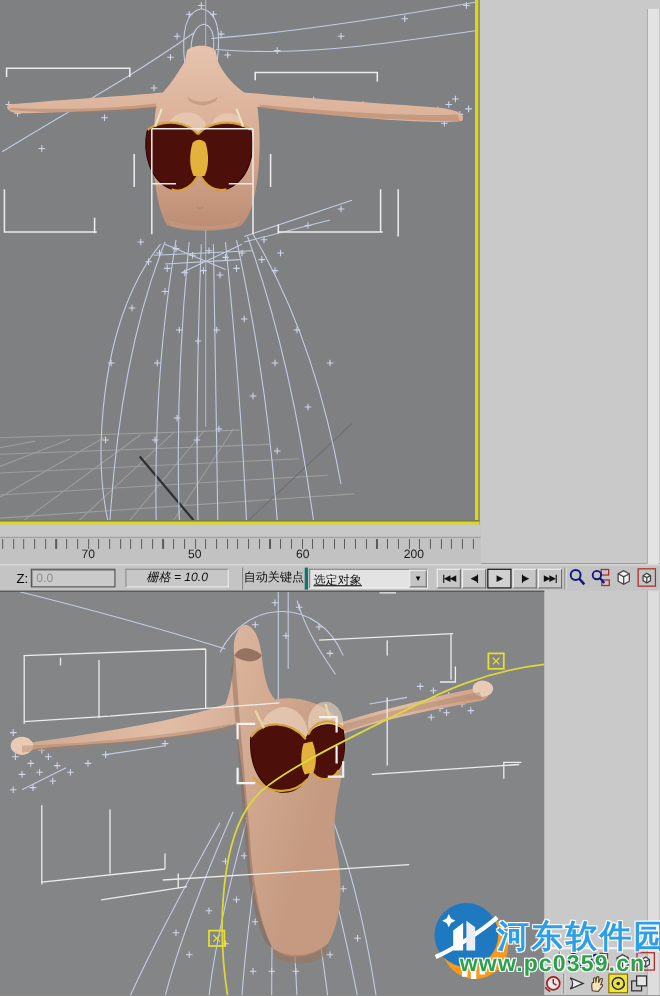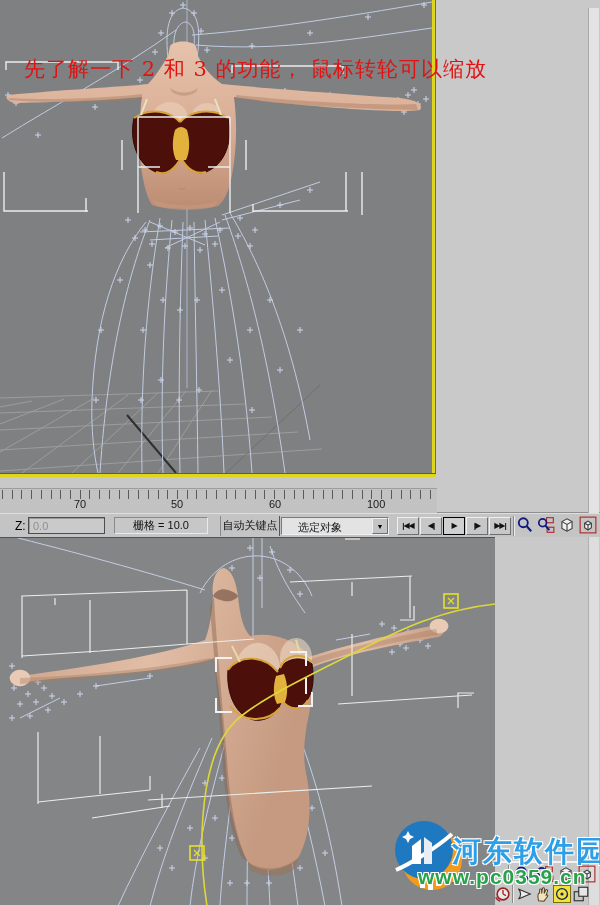--- a/index.html
+++ b/index.html
@@ -29,27 +29,27 @@
       font-size:11px;color:#1a1a1a;}
 
   
   #statusbar{position:absolute;left:0;top:513px;width:600px;height:24px;background:#c3c4c3;border-top:1px solid #dedede;}
   .sb-label{position:absolute;font-size:12px;color:#000;}
   #zfield{position:absolute;left:28px;top:3px;width:77px;height:17px;background:#c9cac9;
       border:1px solid #4d4d4d;box-shadow:inset 1px 1px 0 #9a9a9a;color:#8f8f8f;
       font-size:11px;font-family:"Liberation Sans",sans-serif;padding:0 0 0 4px;}
   #gridbox{position:absolute;left:114px;top:3px;width:94px;height:17px;background:#c6c7c6;
       border:1px solid;border-color:#8a8a8a #eaeaea #eaeaea #8a8a8a;
-      font-size:11px;color:#111;text-align:center;line-height:15px;}
+      font-size:11px;color:#111;text-align:center;line-height:15px;font-style:italic;}
   #autokey{position:absolute;left:220px;top:2px;width:60px;height:20px;font-size:11px;color:#111;
-      text-align:center;line-height:19px;border-left:1px solid #8a8a8a;border-right:1px solid #0f766e;
+      text-align:center;line-height:19px;border-left:1px solid #8a8a8a;border-right:3px solid #0f766e;
       background:#c3c4c3;cursor:default;}
   #seldrop{position:absolute;left:281px;top:3px;width:108px;height:18px;background:#e2e3e2;
       border:1px solid;border-color:#7a7a7a #f0f0f0 #f0f0f0 #7a7a7a;font-size:11px;color:#111;}
-  #seldrop .txt{position:absolute;left:16px;top:2px;}
+  #seldrop .txt{position:absolute;left:3px;top:2px;text-decoration:underline;}
   #seldrop .arrowbtn{position:absolute;right:0;top:0;width:16px;height:16px;background:#c3c4c3;
       border:1px solid;border-color:#efefef #6e6e6e #6e6e6e #efefef;font-size:7px;color:#000;
       text-align:center;line-height:15px;}
   .pbtn{position:absolute;top:3px;width:22px;height:18px;background:#c6c7c6;
       border:1px solid;border-color:#efefef #6e6e6e #6e6e6e #efefef;
       font-size:8px;font-weight:bold;color:#111;text-align:center;line-height:16px;letter-spacing:-1px;}
   .pbtn.play{border:1px solid #000;background:#cfd0cf;}
   .groove{position:absolute;width:2px;border-left:1px solid #8a8a8a;border-right:1px solid #ececec;}
 
   
@@ -144,21 +144,21 @@
   <div id="panel1">
     <div class="scrollstrip"></div>
   </div>
 
   <div id="ruler">
     <div class="trackbar"></div>
     <div class="ticks"></div>
     <span class="rlabel" style="left:89px">70</span>
     <span class="rlabel" style="left:186px">50</span>
     <span class="rlabel" style="left:284px">60</span>
-    <span class="rlabel" style="left:382px">100</span>
+    <span class="rlabel" style="left:382px">200</span>
   </div>
 
   <div id="statusbar">
     <span class="sb-label" style="left:15px;top:5px">Z:</span>
     <input id="zfield" readonly="" value="0.0" style="">
     <div id="gridbox">栅格 = 10.0</div>
     <div id="autokey">自动关键点</div>
     <div id="seldrop">
       <span class="txt">选定对象</span>
       <span class="arrowbtn">▼</span>
@@ -360,21 +360,20 @@
         </svg>
     </div>
     <div class="ni" style="left:84px;top:1px">
       <svg viewBox="0 0 16 16">
           <rect x="2" y="6" width="8" height="8" fill="#c8c8c8" stroke="#303030"></rect>
           <rect x="6" y="2" width="8" height="8" fill="#e6e6e6" stroke="#303030"></rect>
         </svg>
     </div>
   </div>
 
-  <div id="annotation">先了解一下 2 和 3 的功能， 鼠标转轮可以缩放</div>
 
   <div id="watermark">
     <div id="wm-logo">
       <svg viewBox="0 0 76 76">
         <circle cx="42" cy="42" r="30" fill="#f59a1d"></circle>
         <path d="M30,52 h5 v18 h-5z M38,54 h5 v18 h-5z M46,52 h5 v16 h-5z" fill="#ffffff"></path>
         <circle cx="34" cy="32" r="29" fill="#1f79c0"></circle>
         <path d="M6,52 C20,46 46,30 62,16" stroke="#ffffff" stroke-width="4" fill="none"></path>
         <path d="M22,46 V28 L31,21 V46 Z" fill="#ffffff"></path>
         <path d="M34,46 V19 L42,25 V46 Z" fill="#e9eef4"></path>

